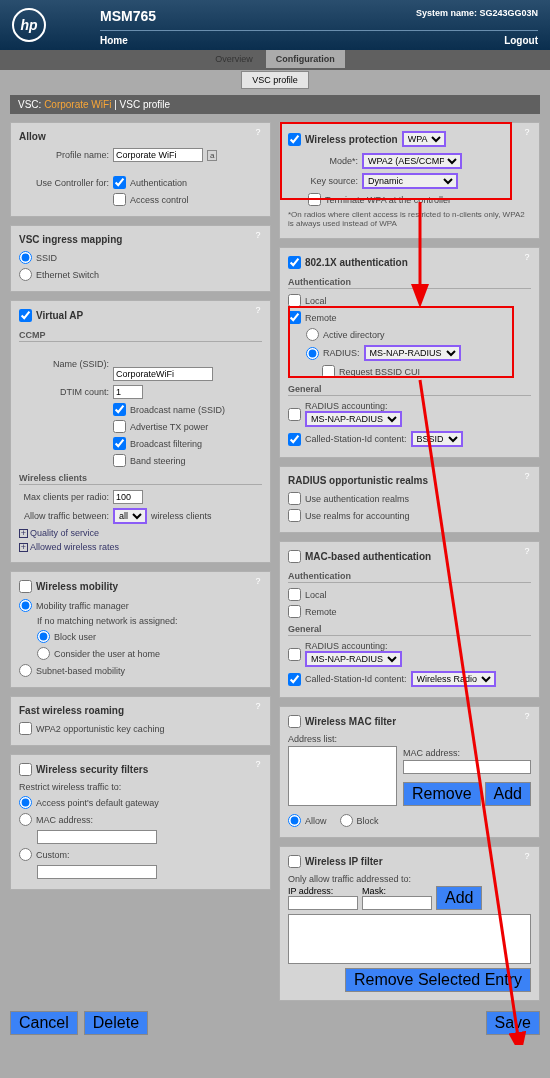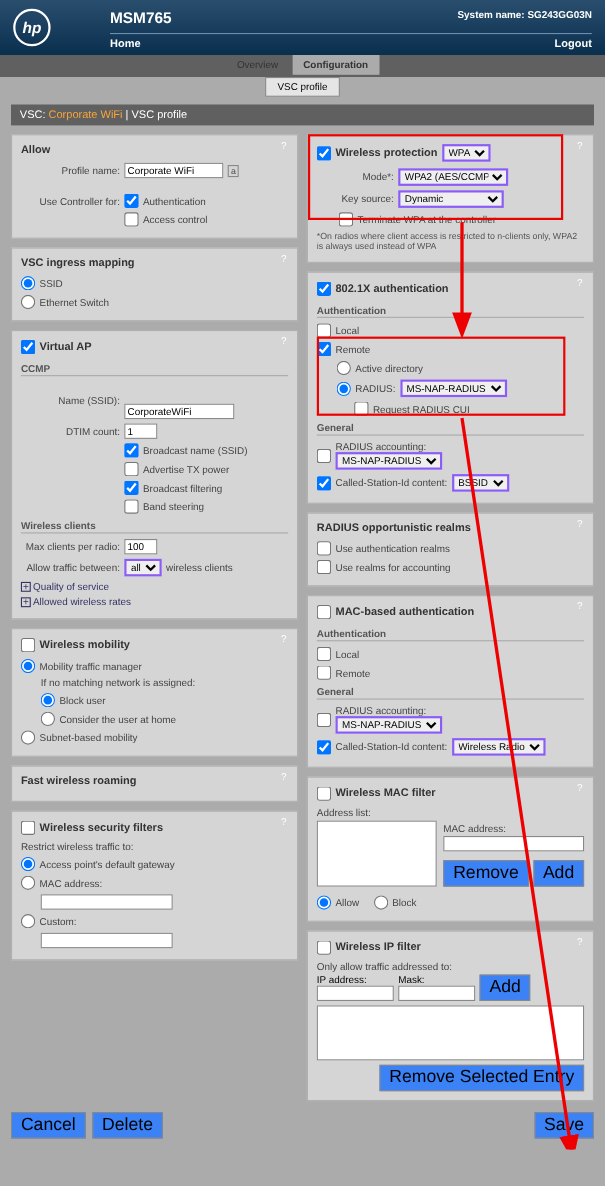--- a/index.html
+++ b/index.html
@@ -176,20 +176,24 @@
       </div>
       <div class="row">
             <input type="radio" style="">
             <label>Subnet-based mobility</label>
           </div>
     </div>
 
     <div class="panel">
       <div class="panel-hdr">Fast wireless roaming</div>
       <span class="help">?</span>
+      <div class="row">
+            <input type="checkbox" style="">
+            <label>WPA2 opportunistic key caching</label>
+          </div>
     </div>
 
     <div class="panel">
       <div class="panel-hdr">
             <input type="checkbox" style="">
             <span>Wireless security filters</span>
           </div>
       <span class="help">?</span>
       <div class="row">Restrict wireless traffic to:</div>
       <div class="row">
@@ -257,21 +261,21 @@
               <input type="radio" style="">
               <label>Active directory</label>
             </div>
         <div class="row">
               <input type="radio" checked="" style="">
               <label>RADIUS:</label>
               <select><option>MS-NAP-RADIUS</option></select>
             </div>
         <div class="row" style="padding-left:16px;">
               <input type="checkbox" style="">
-              <label>Request RADIUS CUI</label>
+              <label>Request BSSID CUI</label>
             </div>
       </div>
       <div class="sect-hdr">General</div>
       <div class="row">
             <input type="checkbox" style="">
             <div><label>RADIUS accounting:</label><br><select><option>MS-NAP-RADIUS</option></select></div>
           </div>
       <div class="row">
             <input type="checkbox" checked="" style="">
             <label>Called-Station-Id content:</label>

